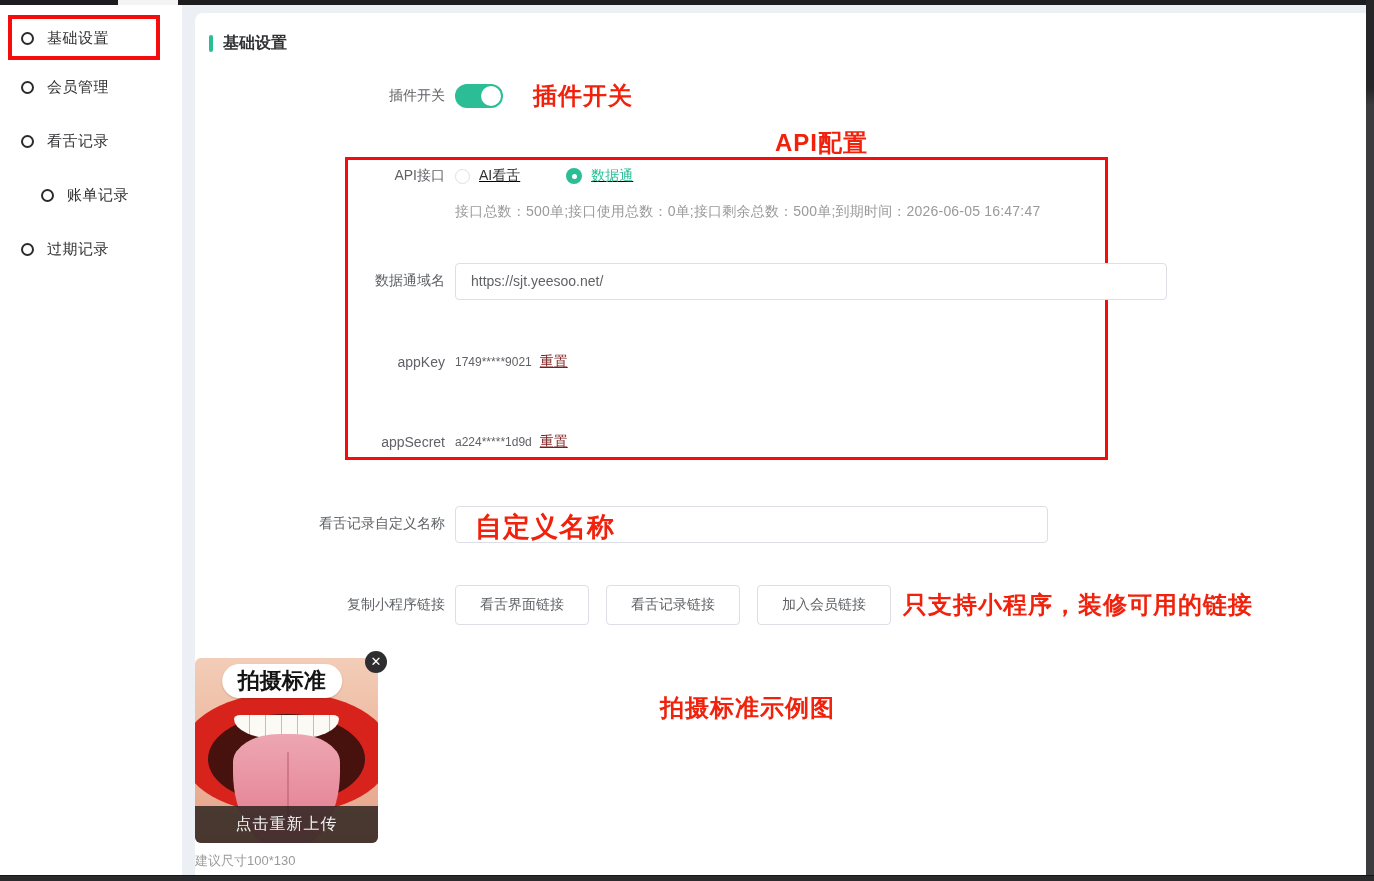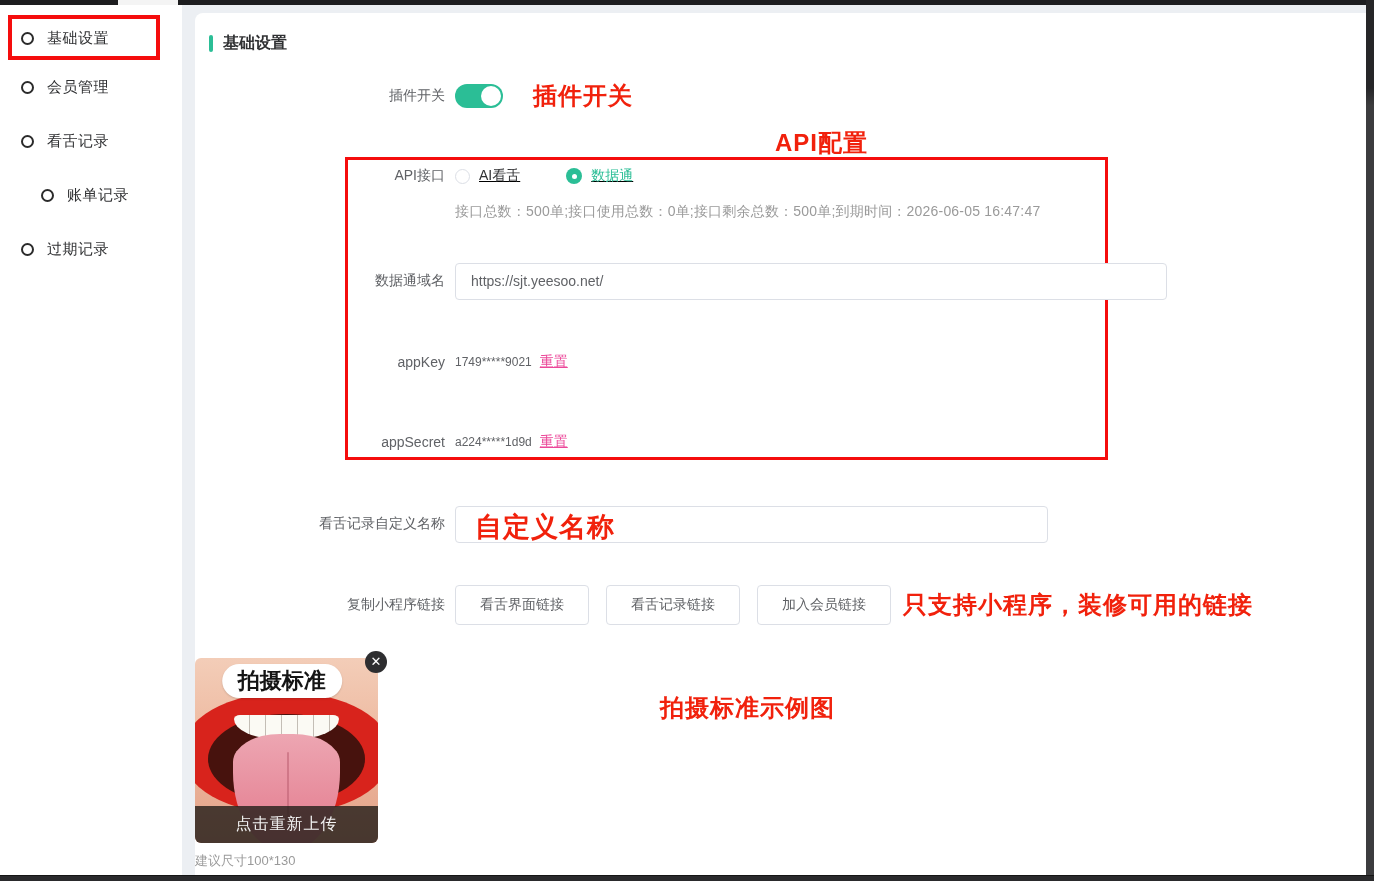--- a/index.html
+++ b/index.html
@@ -49,21 +49,21 @@
   .radio + .radio { margin-left:46px; }
 
   .quota { font-size:14px; color:#9a9a9a; letter-spacing:.2px; }
 
   .text-input { height:37px; border:1px solid #dcdfe6; border-radius:4px; background:#fff; font-size:14px; color:#606266;
     padding:0 15px; outline:none; font-family:"Liberation Sans","DejaVu Sans",sans-serif; }
   .input-domain { width:712px; }
   .input-custom { width:593px; }
 
   .kv-value { font-size:12px; color:#606266; }
-  .reset-link { margin-left:8px; font-size:14px; color:#ec4899; text-decoration:underline; cursor:pointer; }
+  .reset-link { margin-left:8px; font-size:14px; color:#7f1d1d; text-decoration:underline; cursor:pointer; }
 
   .custom-wrap { position:relative; }
   .custom-annotation { position:absolute; left:20px; top:3px; font-size:27px; pointer-events:none; }
 
   .link-btn { height:40px; padding:0 24px; background:#fff; border:1px solid #dcdfe6; border-radius:4px;
     font-size:14px; color:#606266; cursor:pointer; font-family:"Liberation Sans","DejaVu Sans",sans-serif; }
   .link-btn + .link-btn { margin-left:17px; }
   .links-annotation { margin-left:12px; }
 
   

